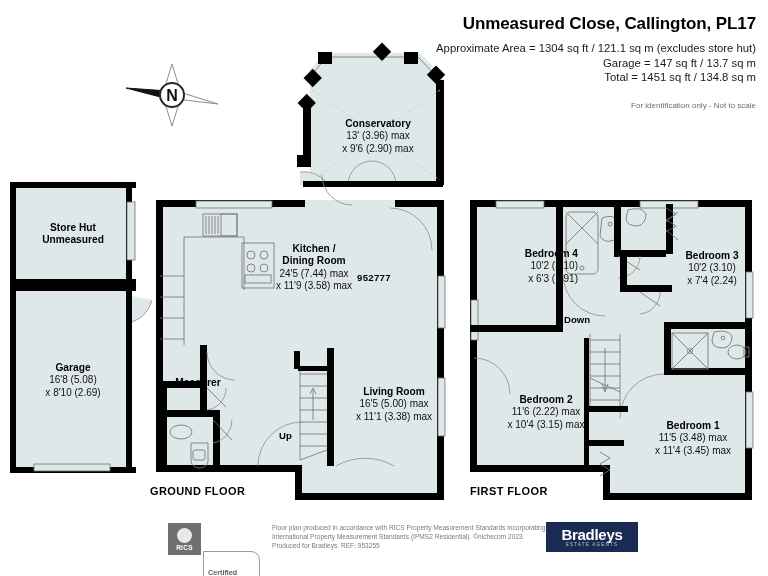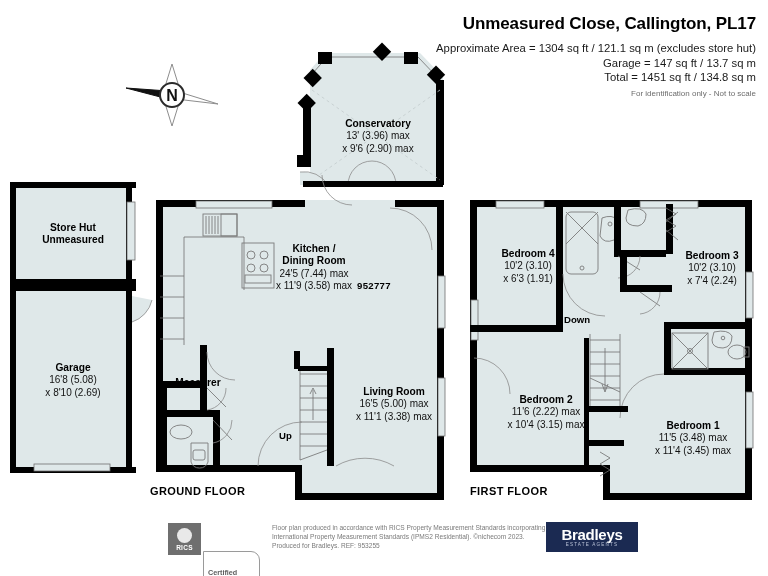--- a/index.html
+++ b/index.html
@@ -35,21 +35,21 @@
     margin-bottom: 7px;
   }
   .area-line {
     font-size: 11.3px;
     color: #1a1a1a;
     line-height: 14.5px;
   }
   .notice {
     font-size: 8px;
     color: #6d6d6d;
-    margin-top: 4px;
+    margin-top: 16px;
   }
   
   .compass {
     position: absolute;
     left: 124px;
     top: 62px;
     width: 96px;
     height: 66px;
   }
   
@@ -430,37 +430,37 @@
     <div class="dim">x 9'6 (2.90) max</div>
   </div>
 
   <div class="lbl" style="left:260px; top:243px; width:108px;">
     <div class="nm">Kitchen /</div>
     <div class="nm">Dining Room</div>
     <div class="dim">24'5 (7.44) max</div>
     <div class="dim">x 11'9 (3.58) max</div>
   </div>
 
-  <div class="refnum" style="left:357px; top:272px;margin-top:8px;">952777</div>
+  <div class="refnum" style="left:357px; top:272px;">952777</div>
 
   <div class="lbl" style="left:168px; top:377px; width:60px;">
     <div class="nm">Measurer</div>
   </div>
 
   <div class="lbl" style="left:334px; top:386px; width:120px;">
     <div class="nm">Living Room</div>
     <div class="dim">16'5 (5.00) max</div>
     <div class="dim">x 11'1 (3.38) max</div>
   </div>
 
   <div class="stair-word" style="left:279px; top:430px;">Up</div>
 
   <div class="floor-label" style="left:150px; top:485px;">GROUND FLOOR</div>
 
-  <div class="lbl" style="left:478px; top:248px; width:100px;">
+  <div class="lbl" style="left:478px; top:248px; width:100px;text-align:right;">
     <div class="nm">Bedroom 4</div>
     <div class="dim">10'2 (3.10)</div>
     <div class="dim">x 6'3 (1.91)</div>
   </div>
 
   <div class="lbl" style="left:660px; top:250px; width:104px;">
     <div class="nm">Bedroom 3</div>
     <div class="dim">10'2 (3.10)</div>
     <div class="dim">x 7'4 (2.24)</div>
   </div>

